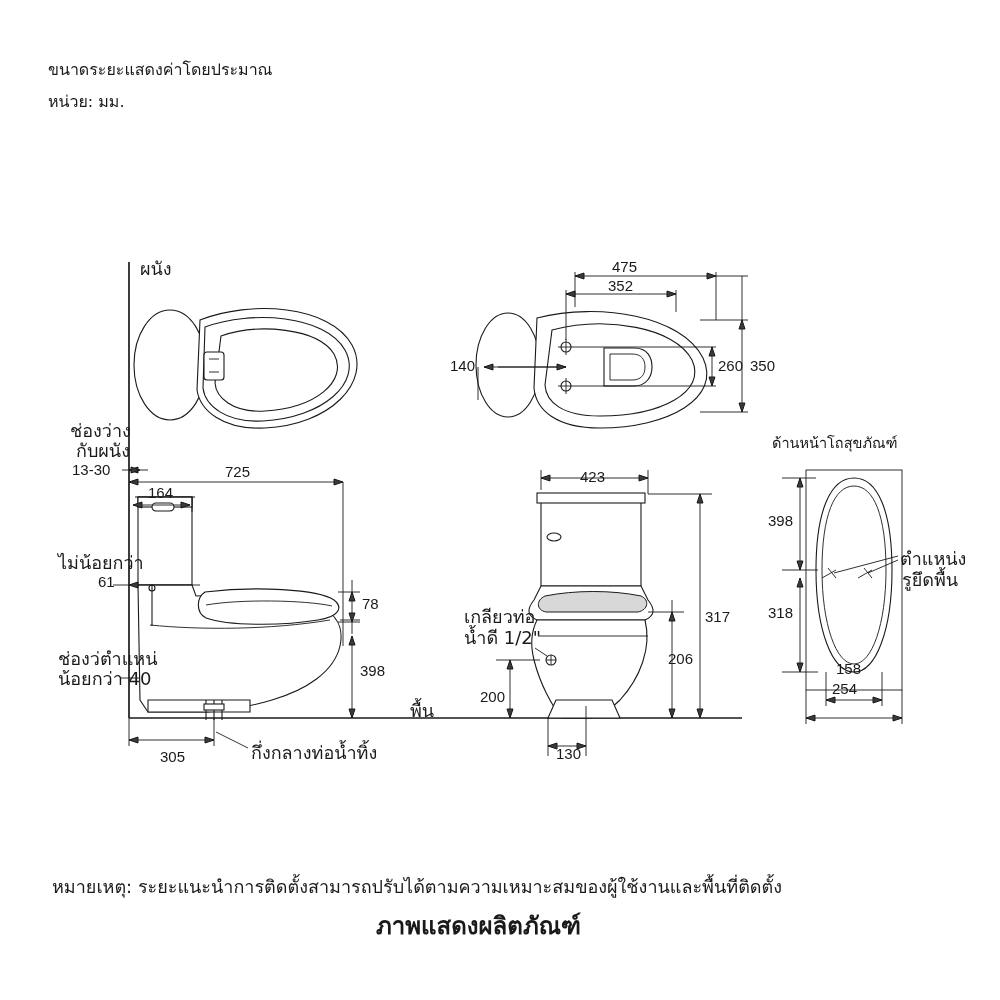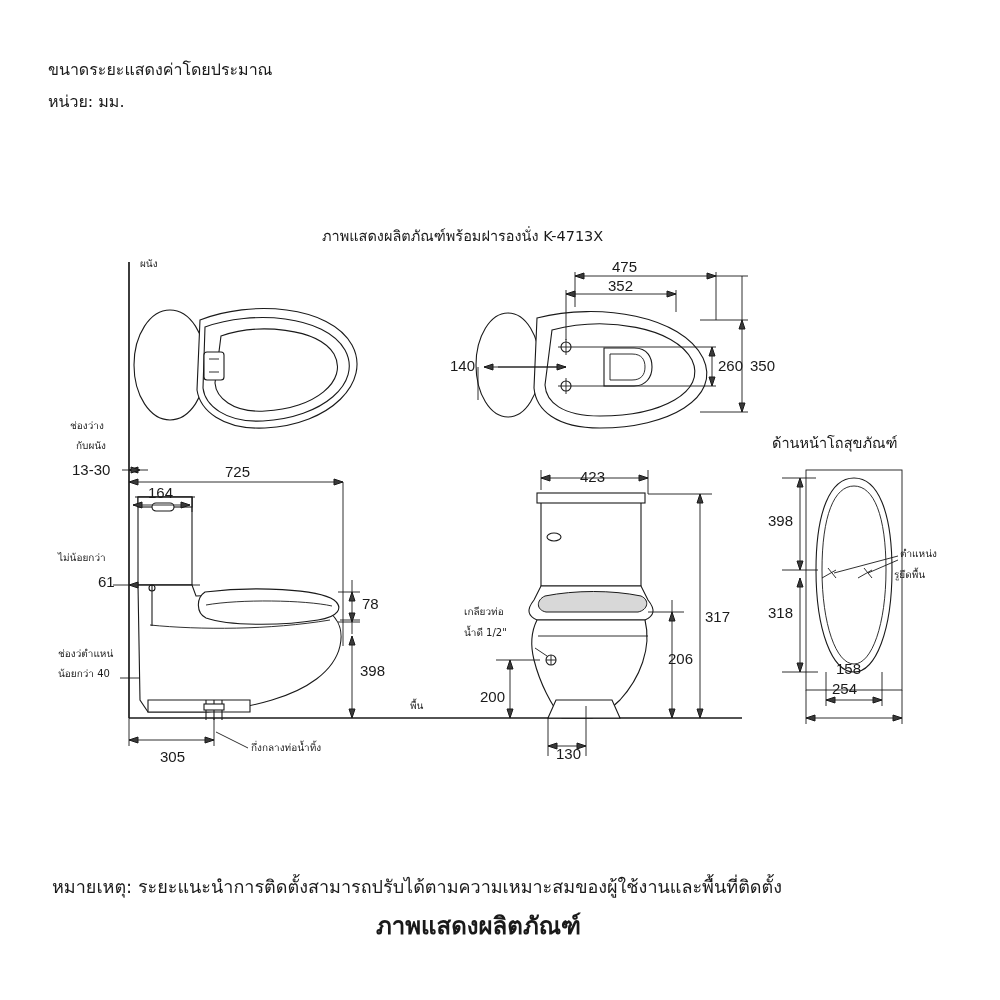--- a/index.html
+++ b/index.html
@@ -25,21 +25,21 @@
     line-height: 1.25;
   }
   .hdr {
     font-size: 16px;
   }
   .dim {
     font-size: 15px;
     font-family: "Liberation Sans", sans-serif;
   }
   .lbl {
-    font-size: 10px;
+    font-size: 18px;
   }
   .title-sm {
     font-size: 14.5px;
   }
   .note {
     font-size: 18px;
   }
   .note-b {
     font-size: 24px;
     font-weight: bold;
@@ -82,21 +82,20 @@
   }
 </style>
 </head>
 <body>
 
 <div id="sheet">
 
   <div class="txt hdr" style="left:48px; top:60px;">ขนาดระยะแสดงค่าโดยประมาณ</div>
   <div class="txt hdr" style="left:48px; top:92px;">หน่วย: มม.</div>
 
-  <div class="txt title-sm" style="left:322px; top:227px;">ภาพแสดงผลิตภัณฑ์พร้อมฝารองนั่ง K-4713X</div>
 
   <svg width="1000" height="1000" viewBox="0 0 1000 1000">
 
     <line class="ln-thick" x1="129" y1="262" x2="129" y2="718"></line>
     <line class="ln-thick" x1="129" y1="718" x2="742" y2="718"></line>
 
     <g>
 
       <ellipse class="fillw" cx="170" cy="365" rx="36" ry="55"></ellipse>
       <path class="fillw" d="M200 320 C 250 300, 330 305, 352 345 C 372 382, 330 425, 265 428 C 222 430, 200 410, 197 390 Z"></path>
@@ -357,18 +356,18 @@
 
   <div class="txt lbl" style="left:464px; top:606px;">เกลียวท่อ</div>
   <div class="txt lbl" style="left:464px; top:627px;">น้ำดี 1/2"</div>
 
   <div class="txt title-sm" style="left:772px; top:434px;">ด้านหน้าโถสุขภัณฑ์</div>
   <div class="txt dim" style="left:768px; top:512px;">398</div>
   <div class="txt dim" style="left:768px; top:604px;">318</div>
   <div class="txt dim" style="left:836px; top:660px;">158</div>
   <div class="txt dim" style="left:832px; top:680px;">254</div>
   <div class="txt lbl" style="left:900px; top:548px;">ตำแหน่ง</div>
-  <div class="txt lbl" style="left:894px; top:569px;">รูยึดพื้น</div>
+  <div class="txt lbl" style="left:894px; top:569px;padding-left:8px;">รูยึดพื้น</div>
 
   <div class="txt note" style="left:52px; top:876px;">หมายเหตุ: ระยะแนะนำการติดตั้งสามารถปรับได้ตามความเหมาะสมของผู้ใช้งานและพื้นที่ติดตั้ง</div>
   <div class="txt note-b" style="left:376px; top:911px;">ภาพแสดงผลิตภัณฑ์</div>
 
 </div>
 
 </body></html>

